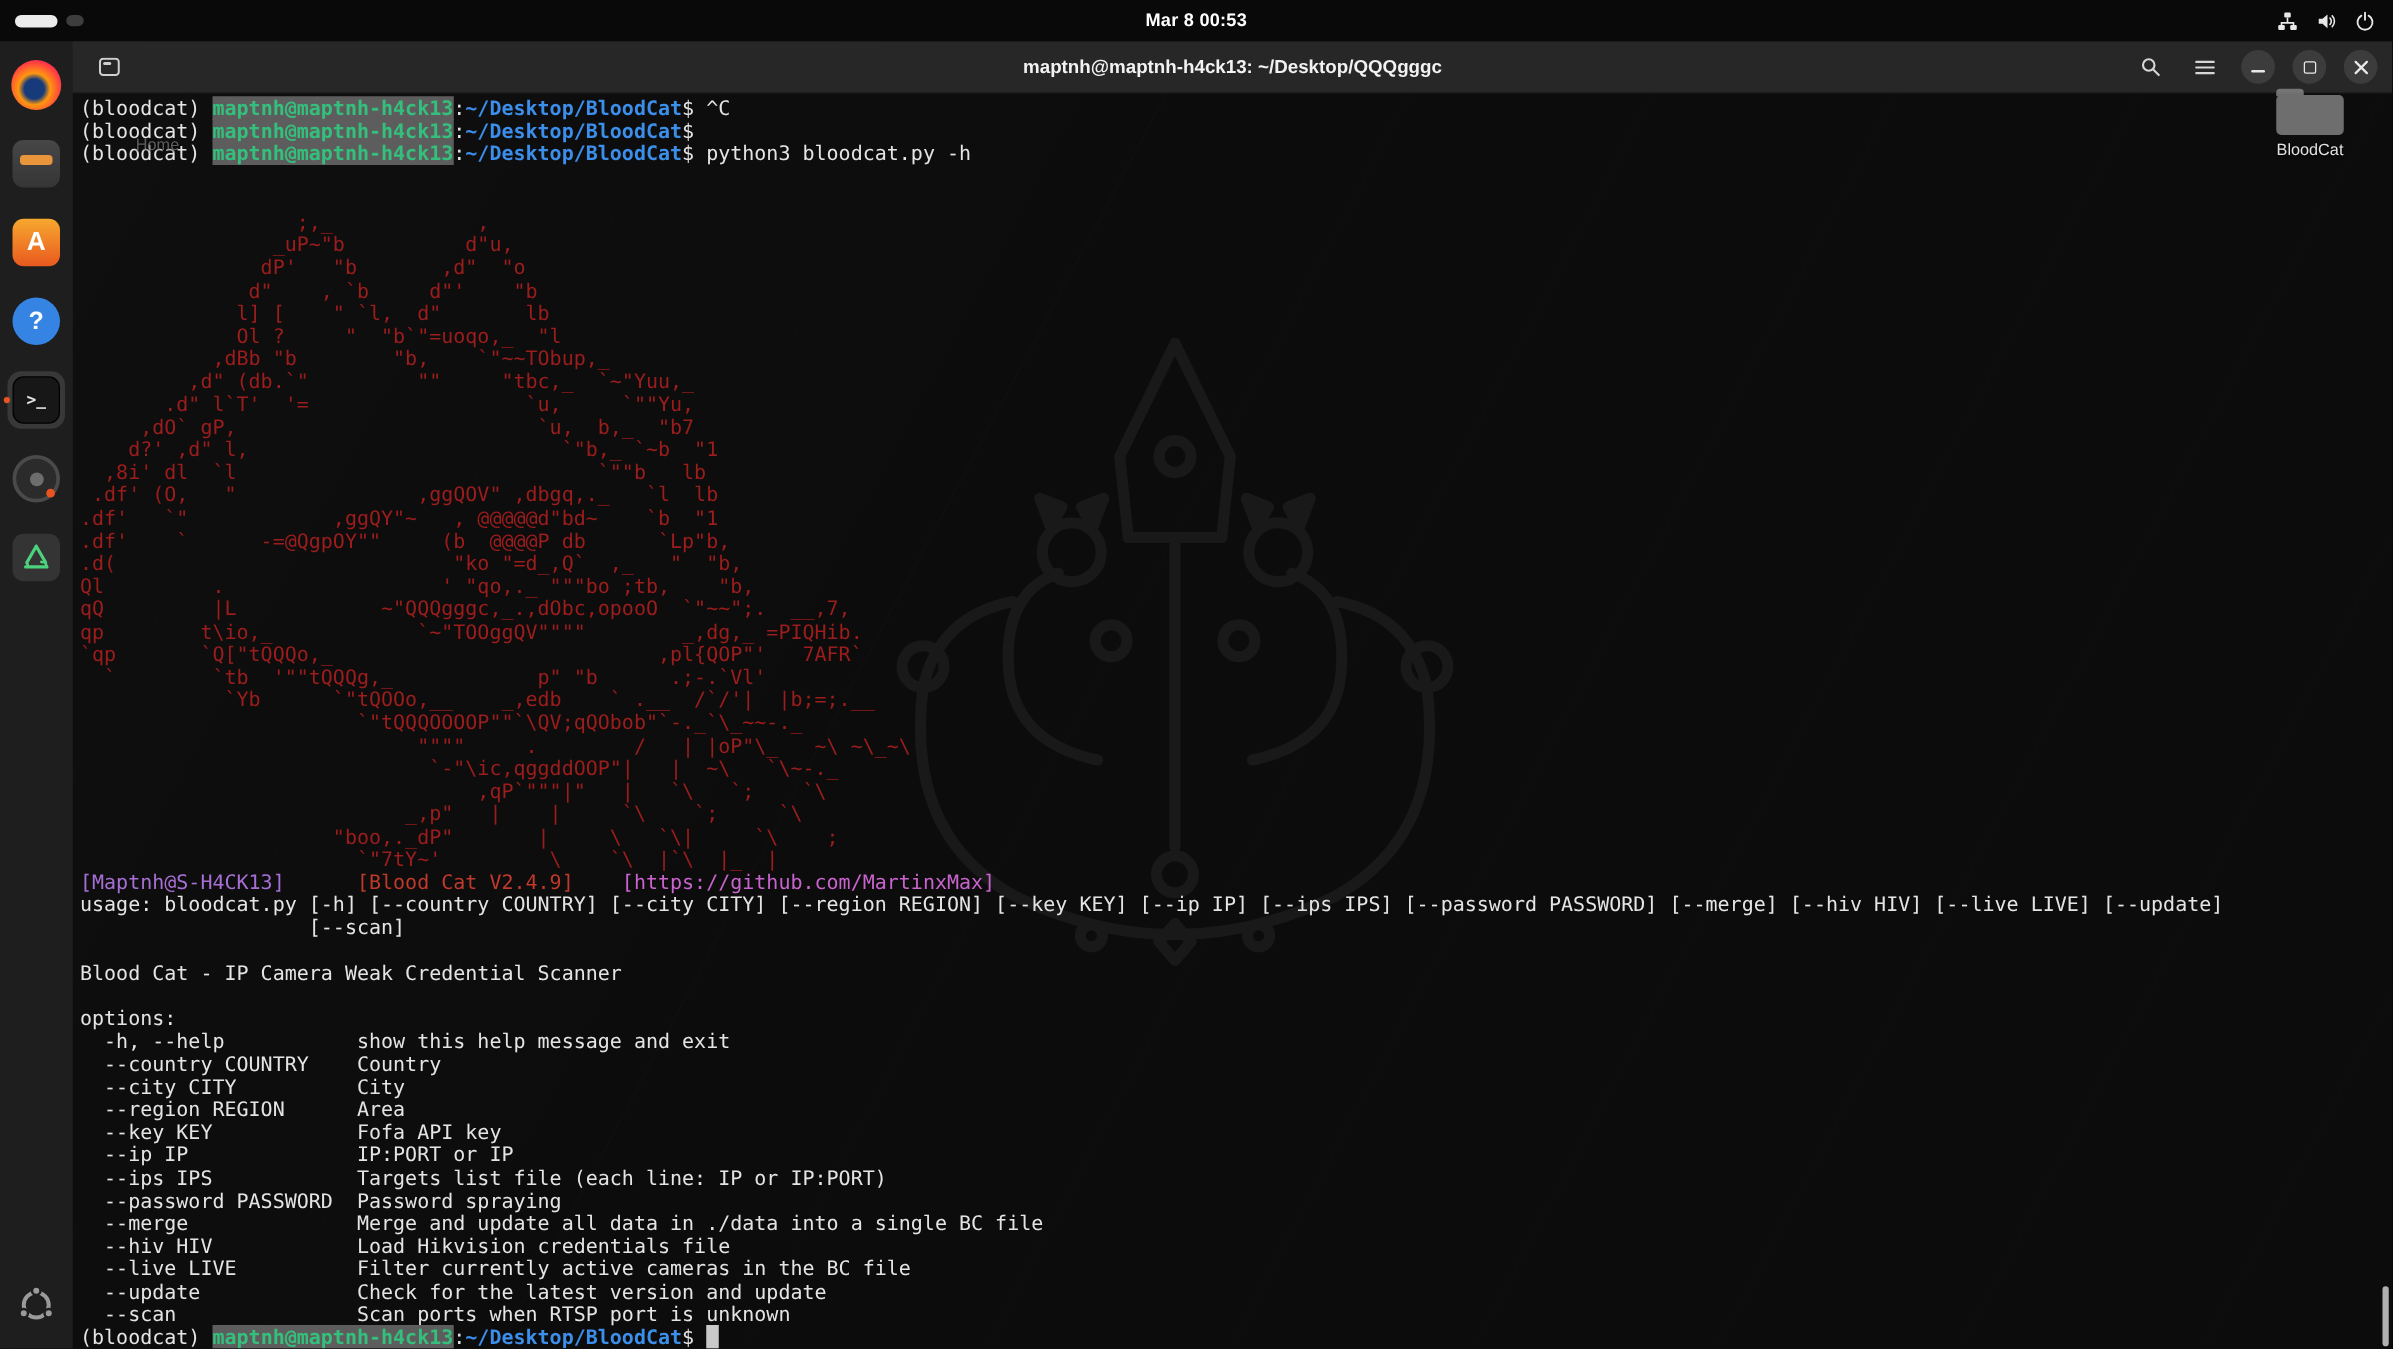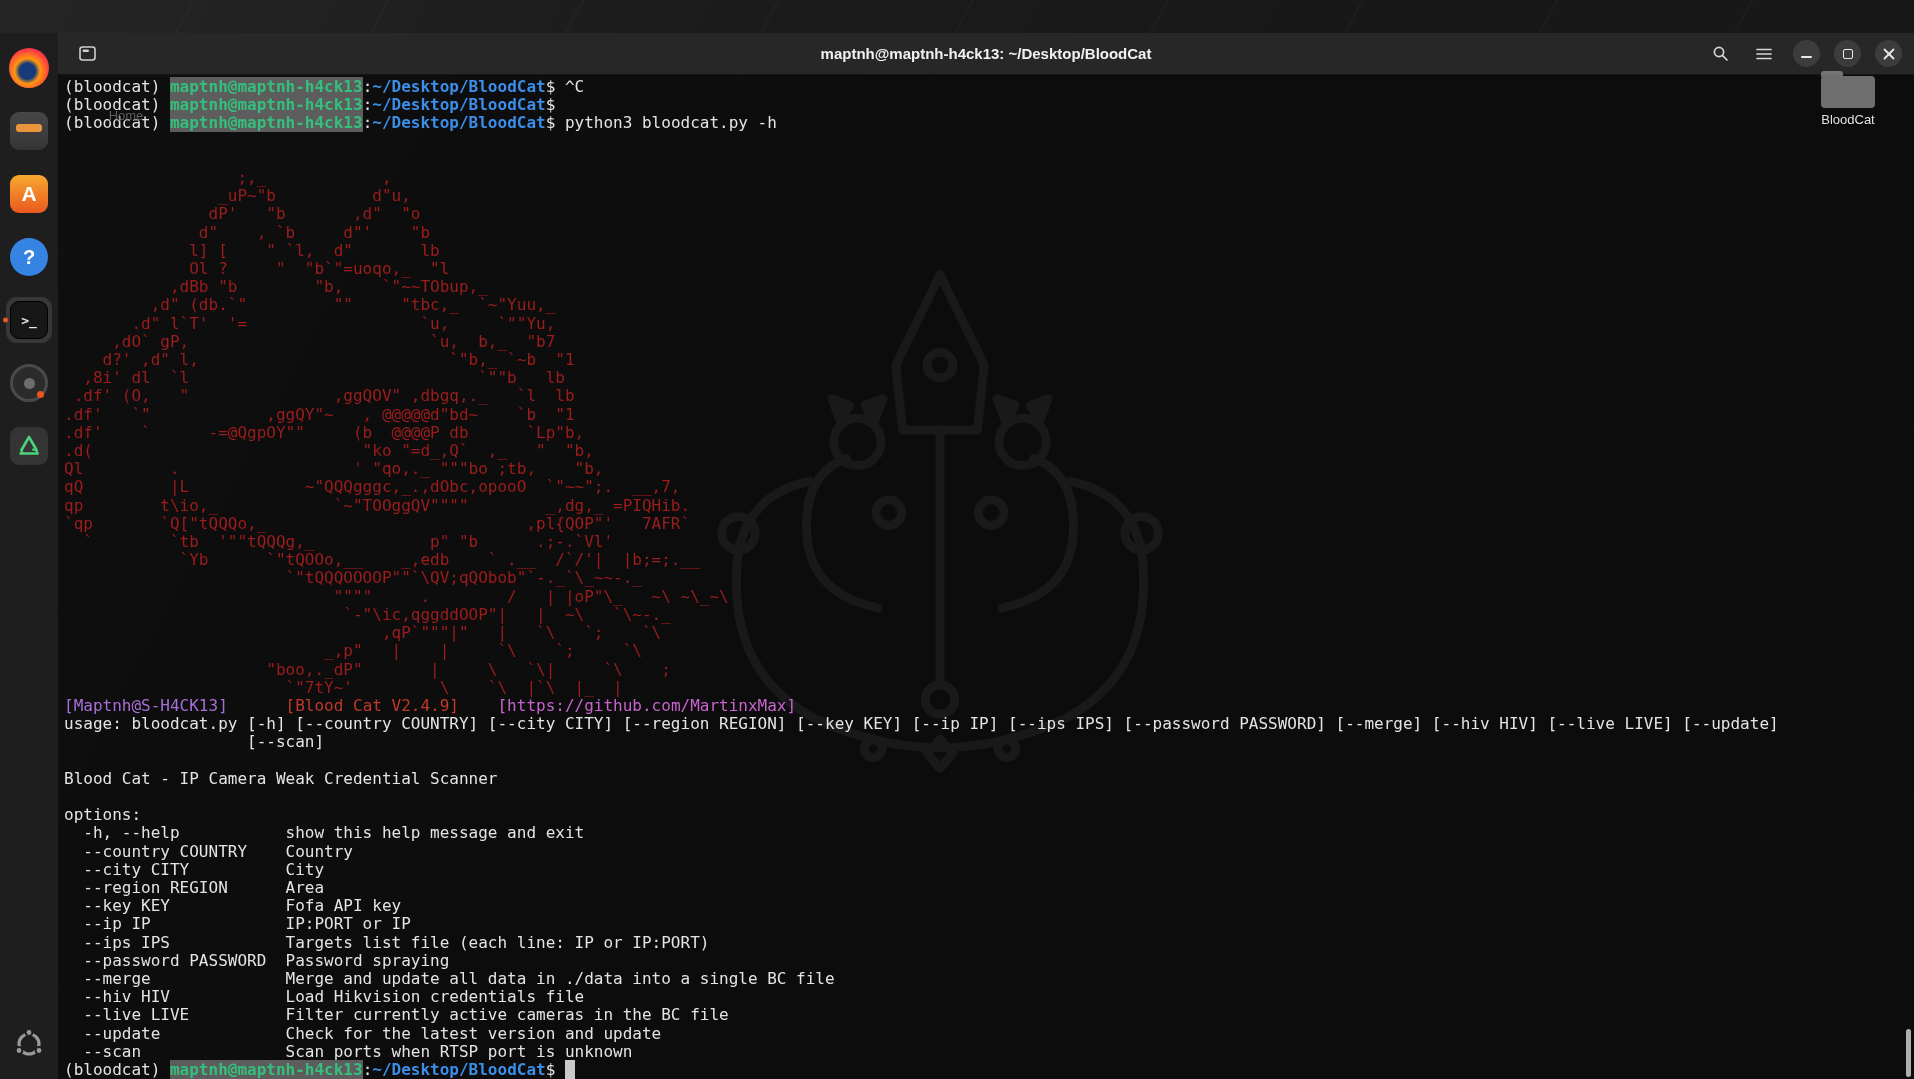--- a/index.html
+++ b/index.html
@@ -102,20 +102,43 @@
         <path d="M367 170 l-9 -24 18 7 Z" fill="#4a4a4a"></path>
         <path d="M401 170 l9 -24 -18 7 Z" fill="#4a4a4a"></path>
         <circle cx="248" cy="262" r="13"></circle>
         <circle cx="352" cy="262" r="13"></circle>
         <circle cx="232" cy="502" r="9"></circle>
         <circle cx="368" cy="502" r="9"></circle>
       </g>
     </svg>
   </div>
 
+  <div id="topbar">
+    <div id="ws-pills">
+      <span class="pill-active"></span>
+      <span class="pill-idle"></span>
+    </div>
+    <div id="clock">Mar 8  00:53</div>
+    <div id="status-icons">
+      <svg width="16" height="16" viewBox="0 0 16 16">
+        <rect x="5.4" y="1" width="5.2" height="4" rx="1" fill="#e8e8e8"></rect>
+        <rect x="0.6" y="11" width="5.2" height="4" rx="1" fill="#e8e8e8"></rect>
+        <rect x="10.2" y="11" width="5.2" height="4" rx="1" fill="#e8e8e8"></rect>
+        <path d="M8 5v3 M3.2 11V9.3h9.6V11 M8 8v1.3" stroke="#e8e8e8" fill="none" stroke-width="1.3"></path>
+      </svg>
+      <svg width="16" height="16" viewBox="0 0 16 16">
+        <path d="M2 6h3l4-3.5v11L5 10H2z" fill="#e8e8e8"></path>
+        <path d="M11 5.5a3.5 3.5 0 0 1 0 5 M12.8 3.7a6.2 6.2 0 0 1 0 8.6" stroke="#e8e8e8" fill="none" stroke-width="1.3" stroke-linecap="round"></path>
+      </svg>
+      <svg width="16" height="16" viewBox="0 0 16 16">
+        <path d="M5.1 3.5a6 6 0 1 0 5.8 0" stroke="#e8e8e8" fill="none" stroke-width="1.5" stroke-linecap="round"></path>
+        <line x1="8" y1="1.2" x2="8" y2="6.8" stroke="#e8e8e8" stroke-width="1.5" stroke-linecap="round"></line>
+      </svg>
+    </div>
+  </div>
 
   <div id="dock">
     <div class="dock-item">
       <span class="icon firefox"></span>
     </div>
     <div class="dock-item">
       <span class="icon filesq">
           <span class="fbar"></span>
         </span>
     </div>
@@ -156,21 +179,21 @@
   </div>
 
   <div id="window">
     <div id="headerbar">
       <div id="tab-button" class="hb-iconbtn">
         <svg width="17" height="15" viewBox="0 0 17 15">
           <rect x="1" y="1" width="15" height="13" rx="2.5" fill="none" stroke="#cfcfcf" stroke-width="1.6"></rect>
           <rect x="3.5" y="3.5" width="6.5" height="2.4" rx="1.2" fill="#cfcfcf"></rect>
         </svg>
       </div>
-      <div id="win-title">maptnh@maptnh-h4ck13: ~/Desktop/BloodCat</div>
+      <div id="win-title">maptnh@maptnh-h4ck13: ~/Desktop/QQQgggc</div>
       <div id="hb-right">
         <div class="hb-iconbtn">
           <svg width="17" height="17" viewBox="0 0 17 17">
             <circle cx="7" cy="7" r="4.6" fill="none" stroke="#d6d6d6" stroke-width="1.7"></circle>
             <line x1="10.6" y1="10.6" x2="15" y2="15" stroke="#d6d6d6" stroke-width="1.7" stroke-linecap="round"></line>
           </svg>
         </div>
         <div class="hb-iconbtn">
           <svg width="16" height="12" viewBox="0 0 16 12">
             <line x1="1" y1="1.5" x2="15" y2="1.5" stroke="#d6d6d6" stroke-width="1.7" stroke-linecap="round"></line>

